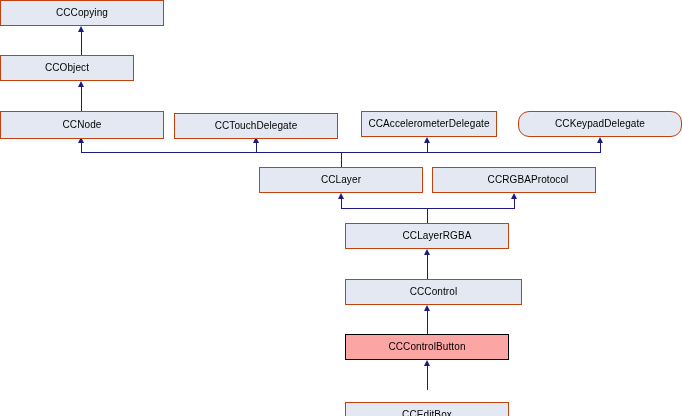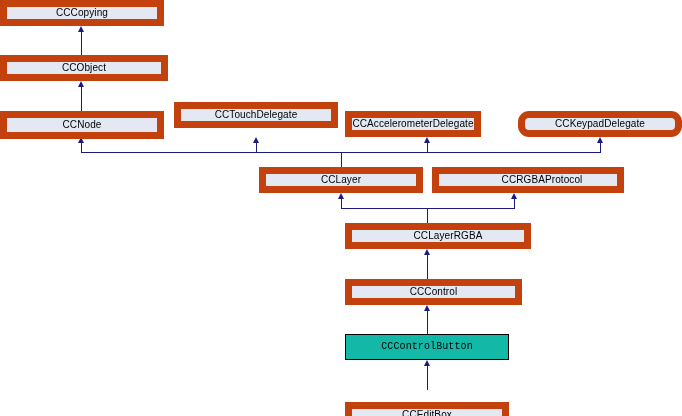--- a/index.html
+++ b/index.html
@@ -15,36 +15,35 @@
     position: relative;
     width: 682px;
     height: 416px;
     background: #ffffff;
     overflow: hidden;
   }
   .cls-box {
     position: absolute;
     box-sizing: border-box;
     background: #e3e8f2;
-    border: 7px solid #c2410c;
+    border: 1px solid #c2410c;
     display: flex;
     align-items: center;
     justify-content: center;
     font-size: 10px;
     line-height: 1;
     color: #000000;
     letter-spacing: 0.1px;
     white-space: nowrap;
     overflow: hidden;
     cursor: pointer;
   }
   .cls-box.current {
-    background: #14b8a6;
+    background: #fca5a5;
     border: 1px solid #000000;
-    font-family: Liberation Mono, monospace;
   }
   .edge {
     position: absolute;
     background: #1a1a80;
   }
   .edge.v { width: 1px; }
   .edge.h { height: 1px; }
   .arrow {
     position: absolute;
     width: 0;
@@ -81,25 +80,25 @@
       <div class="edge v" style="left: 427px; top: 208px; height: 15px;"></div>
       <div class="arrow" style="left: 424px; top: 249px;"></div>
       <div class="edge v" style="left: 427px; top: 255px; height: 24px;"></div>
       <div class="arrow" style="left: 424px; top: 305px;"></div>
       <div class="edge v" style="left: 427px; top: 311px; height: 23px;"></div>
       <div class="arrow" style="left: 424px; top: 360px;"></div>
       <div class="edge v" style="left: 427px; top: 366px; height: 24px;"></div>
     </div>
   <div id="node-layer">
       <div class="cls-box" style="left: 0px; top: 0px; width: 164px; height: 26px;">CCCopying</div>
-      <div class="cls-box" style="left: 0px; top: 55px; width: 168px; height: 26px;">CCObject</div>
+      <div class="cls-box" style="left: 0px; top: 55px; width: 134px; height: 26px;">CCObject</div>
       <div class="cls-box" style="left: 0px; top: 111px; width: 164px; height: 28px; text-align: center;">CCNode</div>
-      <div class="cls-box" style="left: 174px; top: 102px; width: 164px; height: 26px;">CCTouchDelegate</div>
-      <div class="cls-box" style="left: 345px; top: 111px; width: 136px; height: 26px;">CCAccelerometerDelegate</div>
+      <div class="cls-box" style="left: 174px; top: 113px; width: 164px; height: 26px;">CCTouchDelegate</div>
+      <div class="cls-box" style="left: 361px; top: 111px; width: 136px; height: 26px;">CCAccelerometerDelegate</div>
       <div class="cls-box" style="left: 518px; top: 111px; width: 164px; height: 26px; border-radius: 11px;">CCKeypadDelegate</div>
       <div class="cls-box" style="left: 259px; top: 167px; width: 164px; height: 26px;">CCLayer</div>
-      <div class="cls-box" style="left: 432px; top: 167px; width: 192px; height: 26px; padding-left: 28px;">CCRGBAProtocol</div>
-      <div class="cls-box" style="left: 345px; top: 223px; width: 186px; height: 26px; padding-left: 20px;">CCLayerRGBA</div>
+      <div class="cls-box" style="left: 432px; top: 167px; width: 164px; height: 26px; padding-left: 28px;">CCRGBAProtocol</div>
+      <div class="cls-box" style="left: 345px; top: 223px; width: 164px; height: 26px; padding-left: 20px;">CCLayerRGBA</div>
       <div class="cls-box" style="left: 345px; top: 279px; width: 177px; height: 26px;">CCControl</div>
       <div class="cls-box current" style="left: 345px; top: 334px; width: 164px; height: 26px;">CCControlButton</div>
       <div class="cls-box" style="left: 345px; top: 390px; width: 164px; height: 26px; margin-top: 12px;">CCEditBox</div>
     </div>
 </div>
 
 </body></html>

